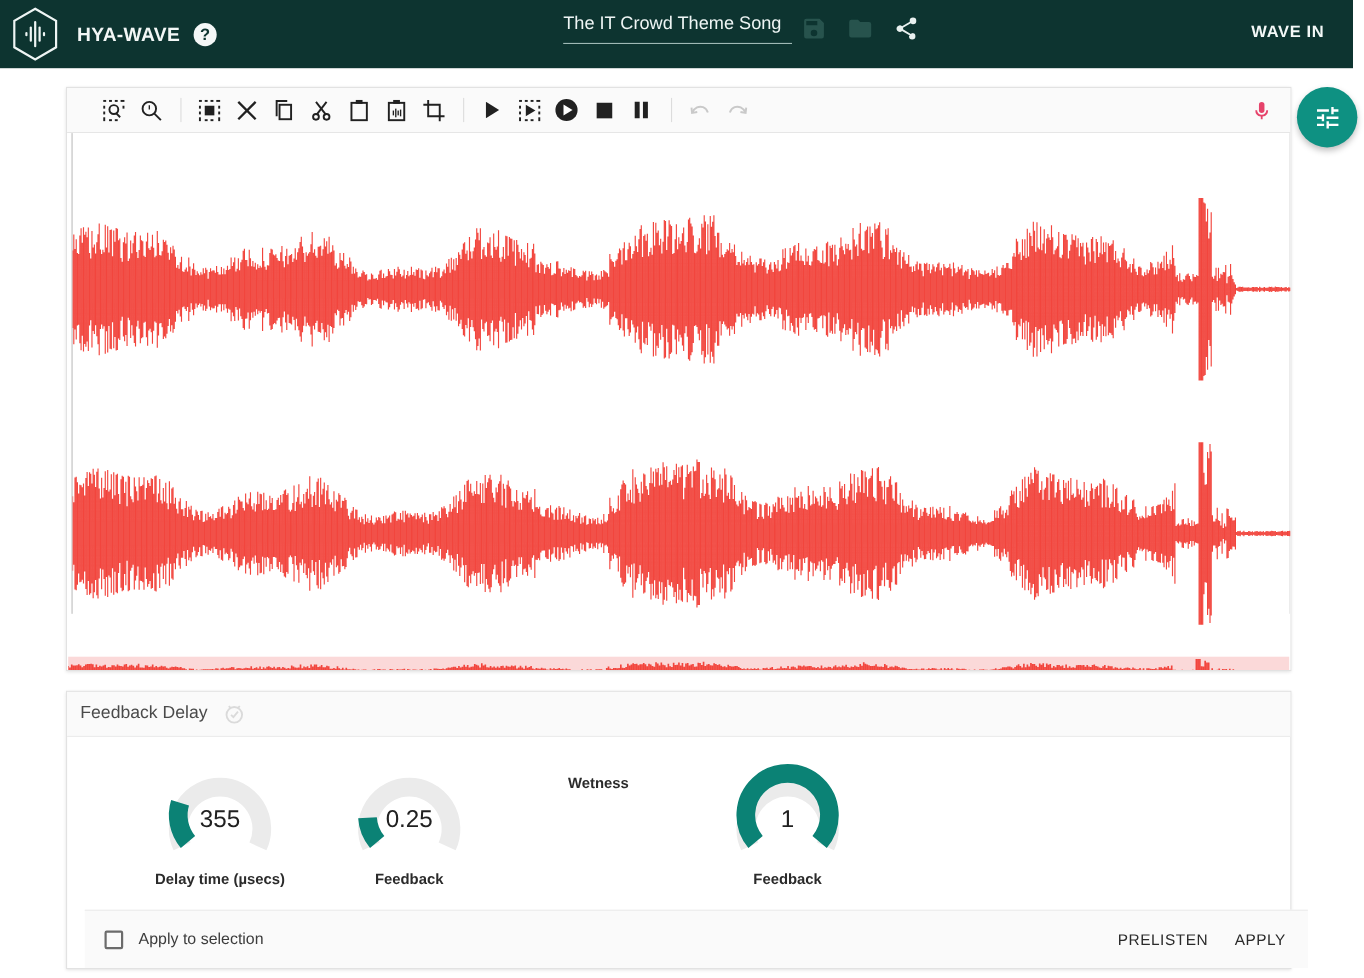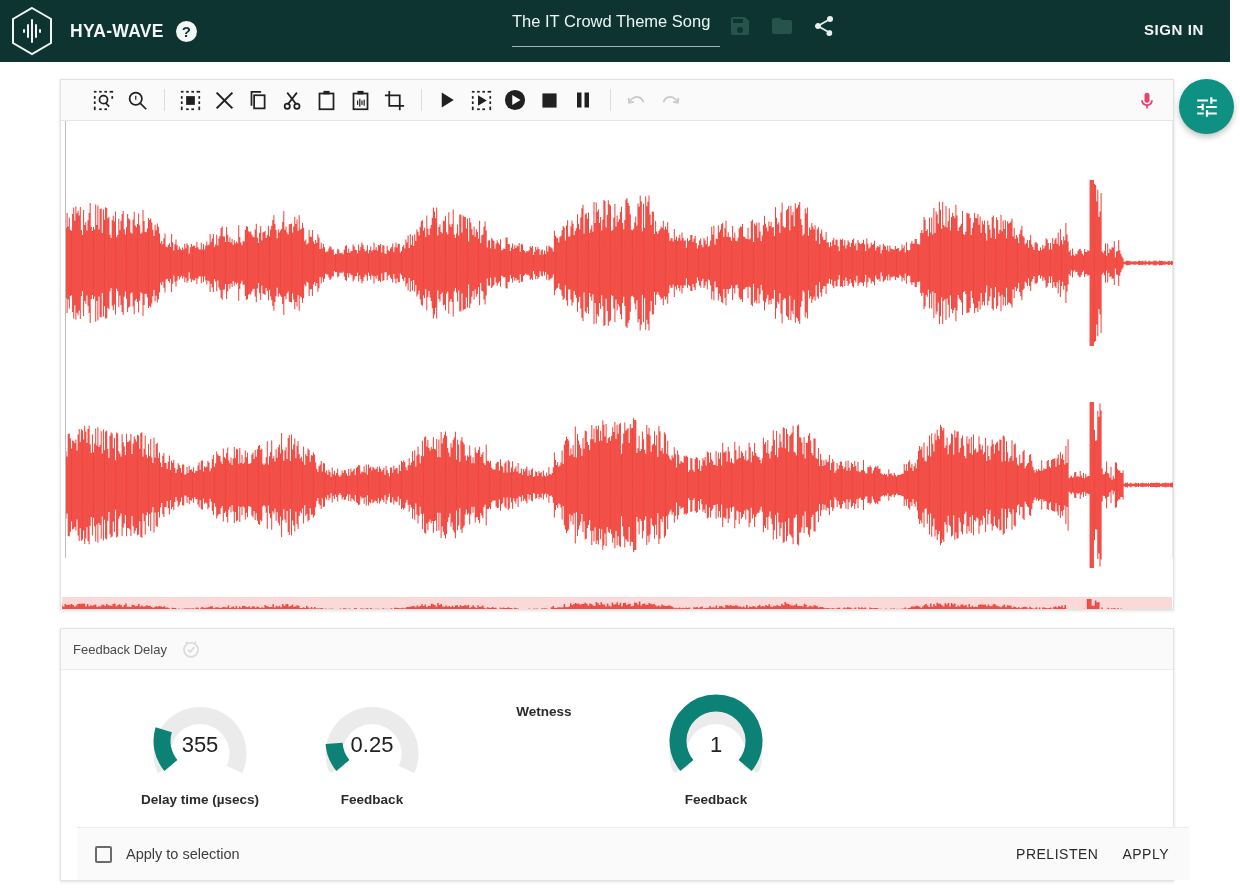--- a/index.html
+++ b/index.html
@@ -63,21 +63,21 @@
     width: 208px;
   }
   .title-input {
     width: 208px;
     background: transparent;
     border: none;
     border-bottom: 1px solid #9fb9b5;
     color: #eef5f4;
     font-family: "Liberation Sans", sans-serif;
     font-size: 16.5px;
-    padding: 0 0 15px 0;
+    padding: 0 0 8px 0;
     outline: none;
   }
   .hdr-icons {
     position: absolute;
     left: 728px;
     top: 14px;
     display: flex;
     align-items: center;
     gap: 18px;
   }
@@ -214,21 +214,21 @@
   }
   .fx-head {
     height: 40px;
     background: #fafafa;
     border-bottom: 1px solid #ececec;
     display: flex;
     align-items: center;
     padding-left: 12px;
   }
   .fx-title {
-    font-size: 13px;
+    font-size: 16px;
     color: #4a4a4a;
   }
   .fx-head-icon {
     margin-left: 14px;
     display: flex;
     align-items: center;
     cursor: pointer;
   }
   .knob-row {
     display: flex;
@@ -344,21 +344,21 @@
           <path d="M10 4H4a2 2 0 0 0-2 2v12a2 2 0 0 0 2 2h16a2 2 0 0 0 2-2V8a2 2 0 0 0-2-2h-8l-2-2z"></path>
         </svg>
       </span>
       <span class="hdr-icon">
         <svg width="24" height="24" viewBox="0 0 24 24" fill="#e8f0ef">
           <path d="M18 16.1c-.76 0-1.44.3-1.96.77L8.91 12.7c.05-.23.09-.46.09-.7s-.04-.47-.09-.7l7.05-4.11c.54.5 1.25.81 2.04.81a3 3 0 1 0-3-3c0 .24.04.47.09.7L8.04 9.81A3 3 0 1 0 6 15c.79 0 1.5-.31 2.04-.81l7.12 4.16c-.05.21-.8.43-.8.65a2.92 2.92 0 1 0 2.92-2.9z"></path>
         </svg>
       </span>
     </div>
 
-    <div class="signin">SIGN IN</div>
+    <div class="signin">WAVE IN</div>
   </div>
 
   <div class="editor-card">
 
     <div class="toolbar">
 
       <div class="tb-btn">
         <svg width="21" height="21" viewBox="0 0 24 24">
           <g fill="#212121">
             <rect x="1" y="1" width="3" height="2"></rect>

